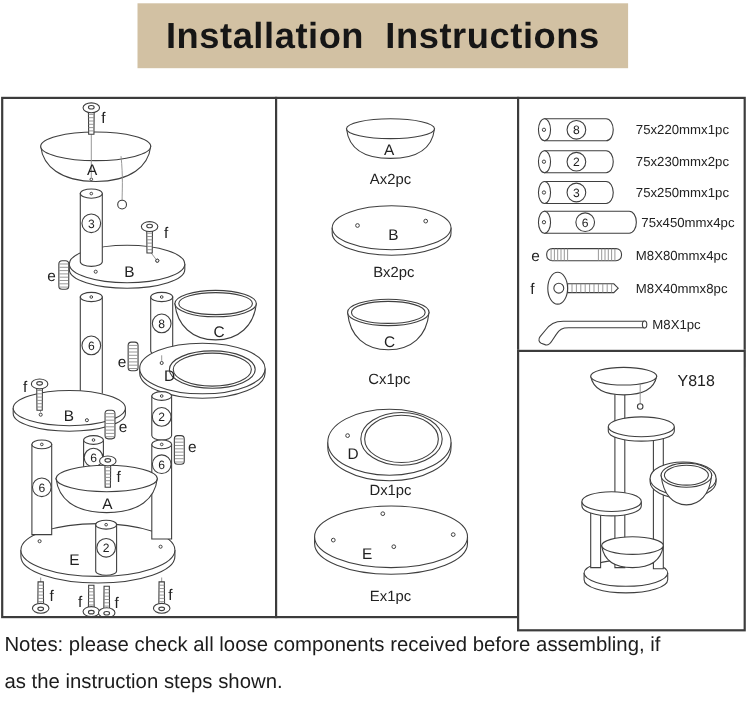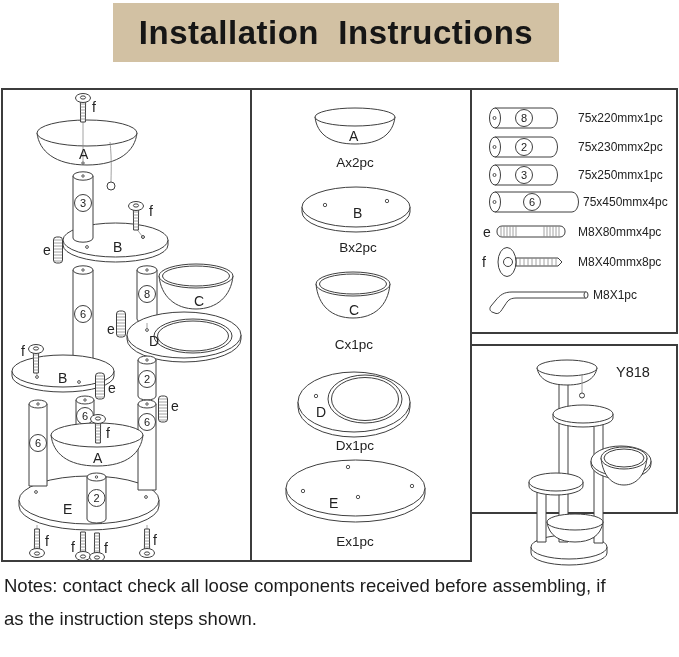--- a/index.html
+++ b/index.html
@@ -1,24 +1,24 @@
 <!DOCTYPE html>
 <html><head>
 <meta charset="utf-8">
 <style>
   html,body{margin:0;padding:0;background:#fff;}
   body{width:679px;height:657px;position:relative;font-family:"Liberation Sans",sans-serif;color:#111;}
-  .titlebar{position:absolute;left:113px;top:3px;width:446px;height:59px;background:#d2c1a3;
+  .titlebar{position:absolute;left:125px;top:3px;width:446px;height:59px;background:#d2c1a3;
     display:flex;align-items:center;justify-content:center;}
   .titlebar span{font-size:33px;font-weight:bold;color:#161616;white-space:pre;letter-spacing:.5px;}
   .panel{position:absolute;border:2px solid #3c3c3c;background:#fff;box-sizing:border-box;}
   #panel-left{left:1px;top:88px;width:251px;height:474px;}
   #panel-mid{left:250px;top:88px;width:222px;height:474px;}
   #panel-hw{left:470px;top:88px;width:208px;height:246px;}
-  #panel-model{left:470px;top:344px;width:208px;height:170px;}
+  #panel-model{left:470px;top:318px;width:208px;height:256px;}
   .notes{position:absolute;left:4px;top:570px;width:672px;font-size:18.5px;line-height:32.5px;color:#1c1c1c;}
   svg{display:block;}
   svg text{font-family:"Liberation Sans",sans-serif;fill:#222;}
   .ln{fill:#fff;stroke:#3f3f3f;stroke-width:1;}
   .ln2{fill:none;stroke:#3f3f3f;stroke-width:1;}
   .thin{stroke:#8a8a8a;stroke-width:.8;fill:none;}
   .dot{fill:#fff;stroke:#3f3f3f;stroke-width:.9;}
   .lbl{font-size:14px;}
   .num{font-size:11px;}
   .cap{font-size:13.5px;}
@@ -385,15 +385,15 @@
   </g>
 
   <g>
     <path class="ln" d="M75 176 C77 190 88 196 103 196 C118 196 129 190 131 176 Z"></path>
     <ellipse class="ln" cx="103" cy="176" rx="28" ry="8"></ellipse>
   </g>
 </svg>
 </div>
 
 <div class="notes">
-  <div>Notes: contact check all loose components received before assembling, if</div>
+  <div>Notes: please check all loose components received before assembling, if</div>
   <div>as the instruction steps shown.</div>
 </div>
 
 </body></html>

